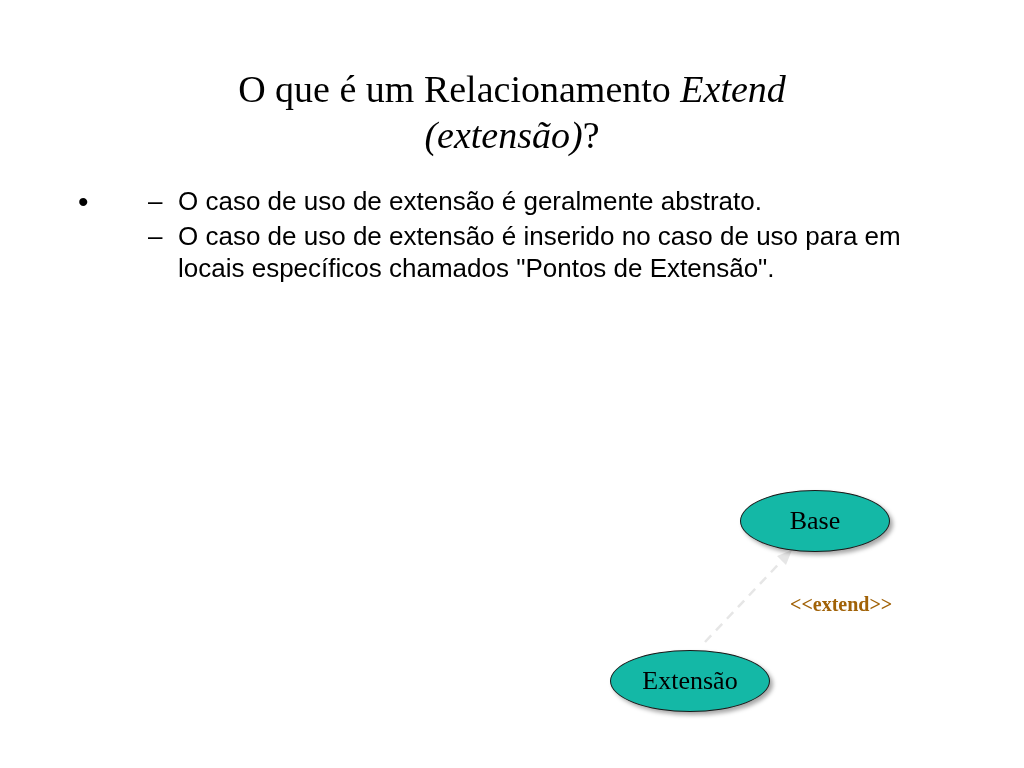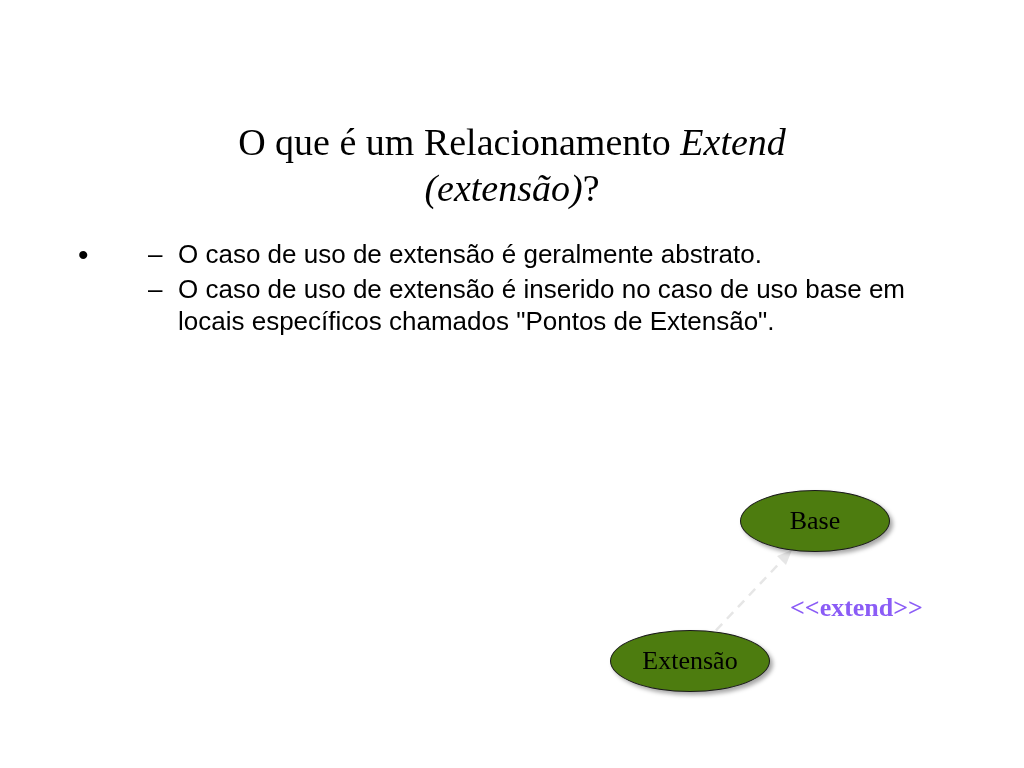--- a/index.html
+++ b/index.html
@@ -9,21 +9,21 @@
     }
     body {
       width: 1024px;
       height: 768px;
       background: #ffffff;
       font-family: Arial, Helvetica, sans-serif;
       position: relative;
       overflow: hidden;
     }
     .slide {
-      padding: 120px 50px 0 50px;
+      padding: 67px 50px 0 50px;
     }
     .title {
       text-align: center;
       font-size: 38px;
       font-weight: normal;
       color: #000;
       line-height: 1.2;
       margin-bottom: 28px;
       font-family: "Times New Roman", Times, serif;
     }
@@ -73,50 +73,50 @@
     .diagram {
       position: absolute;
       left: 610px;
       top: 490px;
       width: 380px;
       height: 240px;
     }
     .ellipse {
       position: absolute;
       border-radius: 50%;
-      background: #4d7c0f;
+      background: #14b8a6;
       border: 1px solid #1a1a1a;
       display: flex;
       align-items: center;
       justify-content: center;
       font-family: "Times New Roman", Times, serif;
       font-size: 26px;
       color: #000;
       box-shadow: 3px 3px 4px rgba(0,0,0,0.35);
     }
     .ellipse.base {
       left: 130px;
       top: 0;
       width: 150px;
       height: 62px;
     }
     .ellipse.ext {
       left: 0;
-      top: 140px;
+      top: 160px;
       width: 160px;
       height: 62px;
     }
     .extend-label {
       position: absolute;
       left: 180px;
       top: 103px;
       font-family: "Times New Roman", Times, serif;
       font-weight: bold;
-      font-size: 26px;
-      color: #8b5cf6;
+      font-size: 20px;
+      color: #a16207;
       white-space: nowrap;
     }
     .arrow-svg {
       position: absolute;
       left: 0;
       top: 0;
       width: 380px;
       height: 240px;
       pointer-events: none;
     }
@@ -126,21 +126,21 @@
 
 <div class="slide">
   <h1 class="title">
     <span>O que é um Relacionamento </span><span class="italic">Extend </span><br><span class="italic">(extensão)</span><span>?</span>
   </h1>
 
   <ul class="outer">
     <li>
       <ul class="inner">
         <li>O caso de uso de extensão é geralmente abstrato.</li>
-        <li>O caso de uso de extensão é inserido no caso de uso base em locais específicos chamados "Pontos de Extensão".</li>
+        <li>O caso de uso de extensão é inserido no caso de uso para em locais específicos chamados "Pontos de Extensão".</li>
       </ul>
     </li>
   </ul>
 </div>
 
 <div class="diagram">
   <svg class="arrow-svg" viewBox="0 0 380 240">
     <line x1="95" y1="152" x2="182" y2="60" stroke="#e6e6e6" stroke-width="2.5" stroke-dasharray="9,7"></line>
     <polygon points="182,60 167,66 176,75" fill="#e6e6e6"></polygon>
   </svg>

